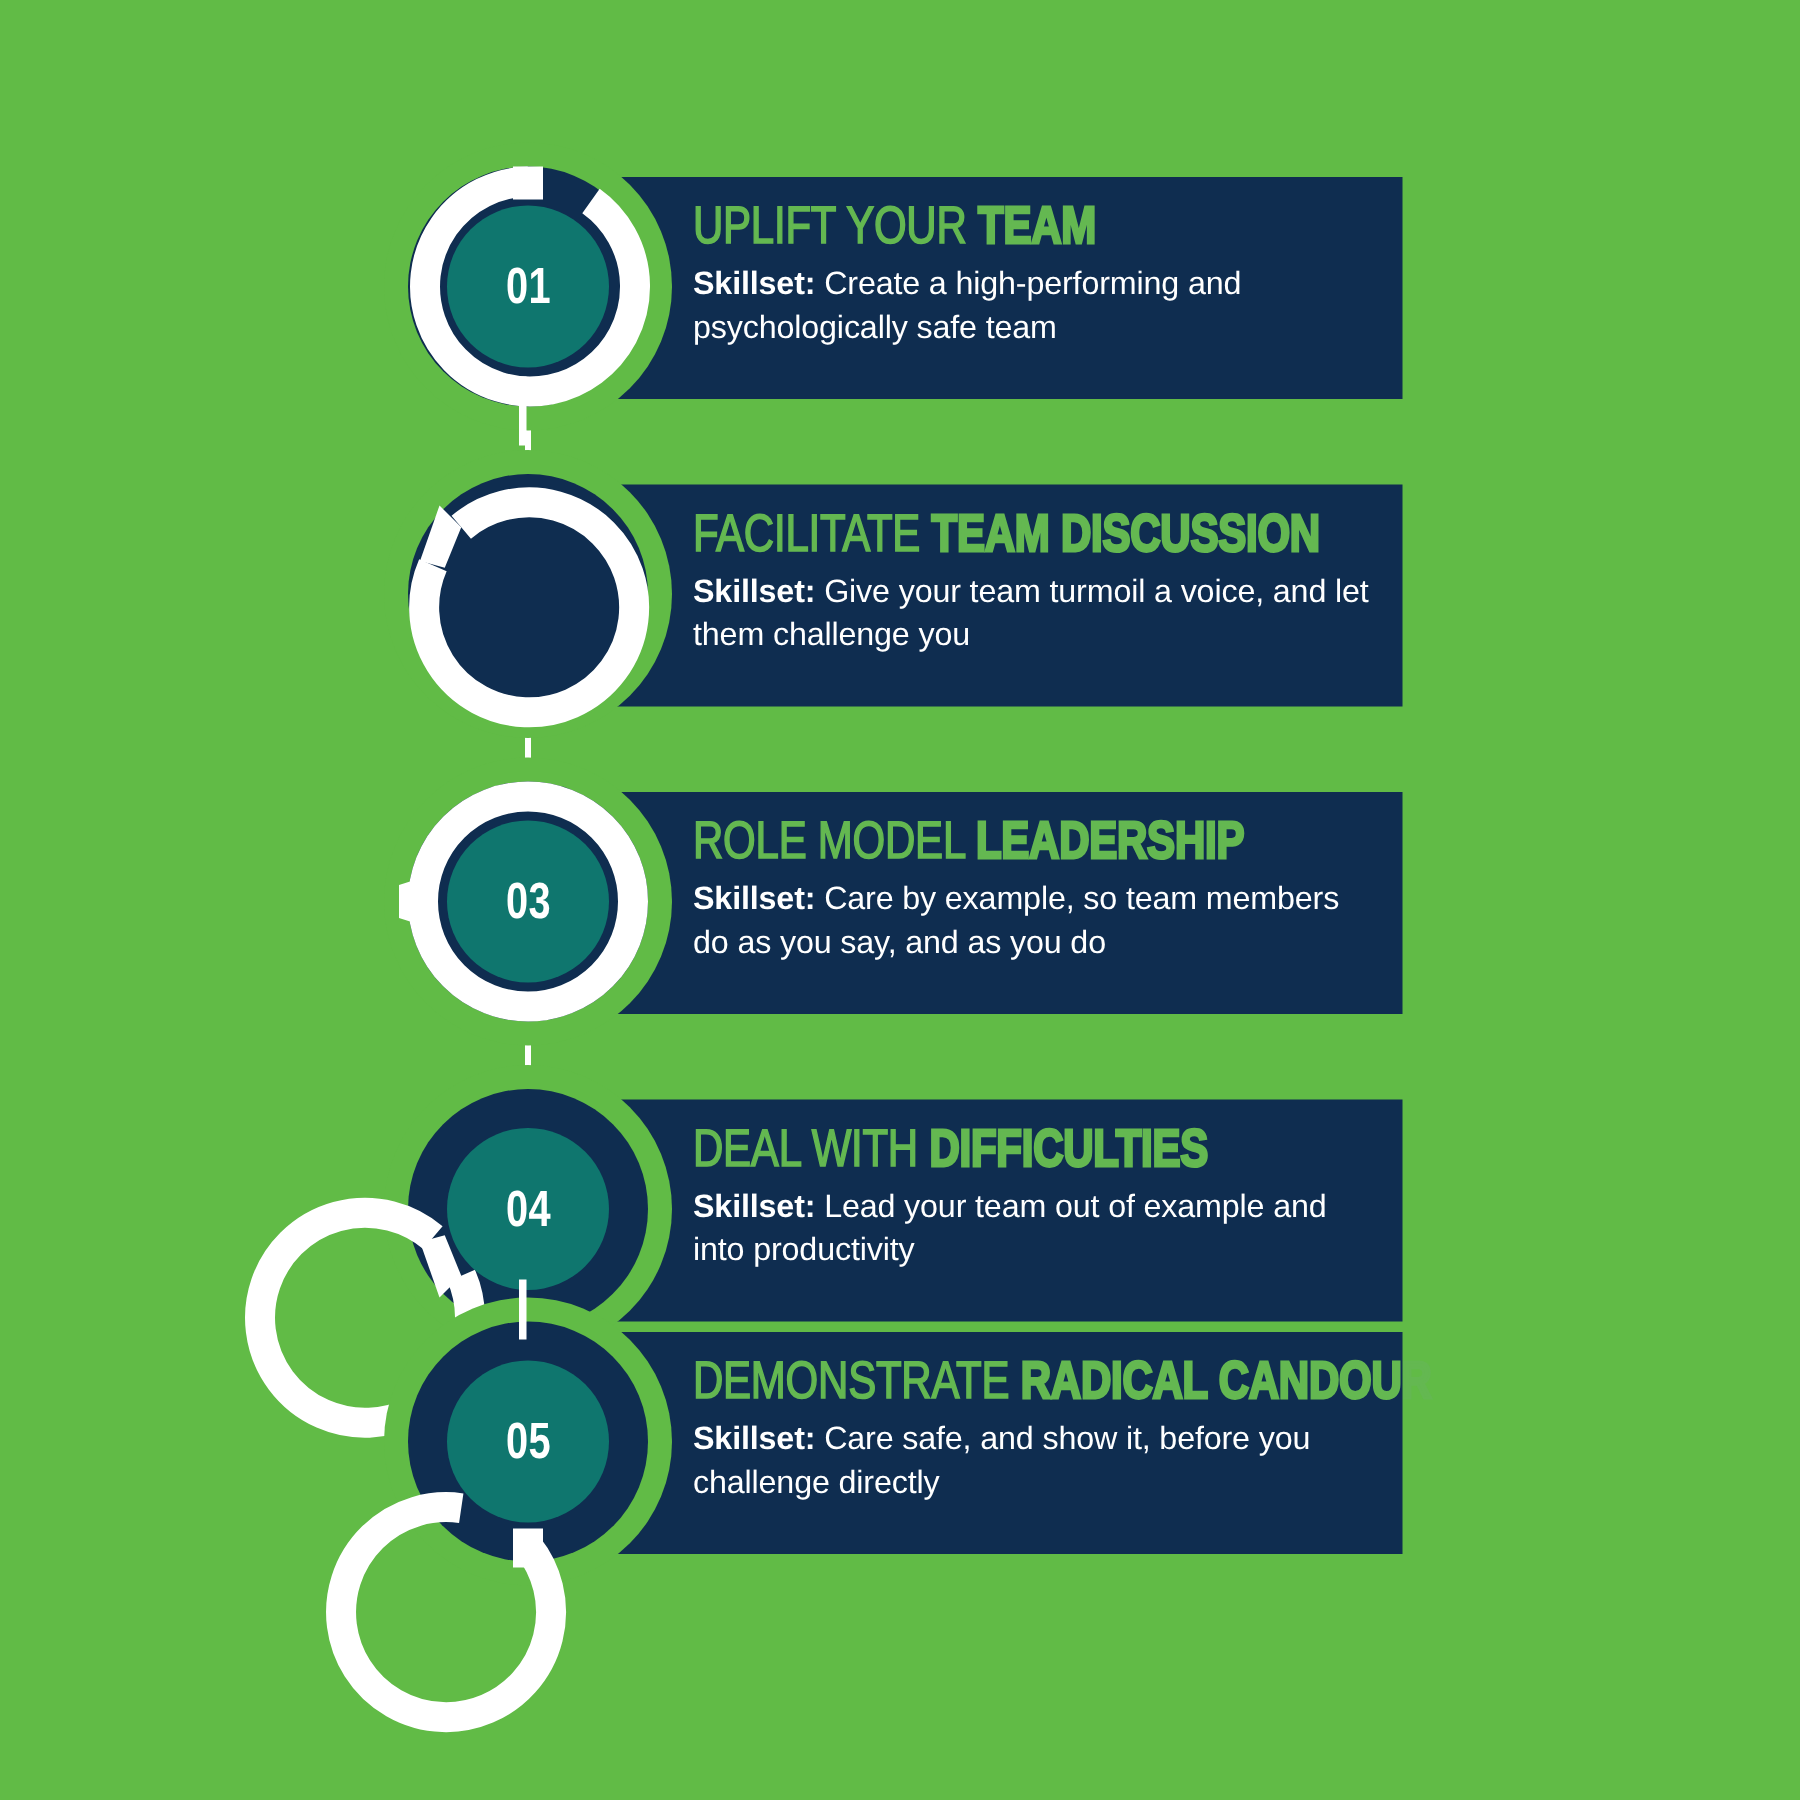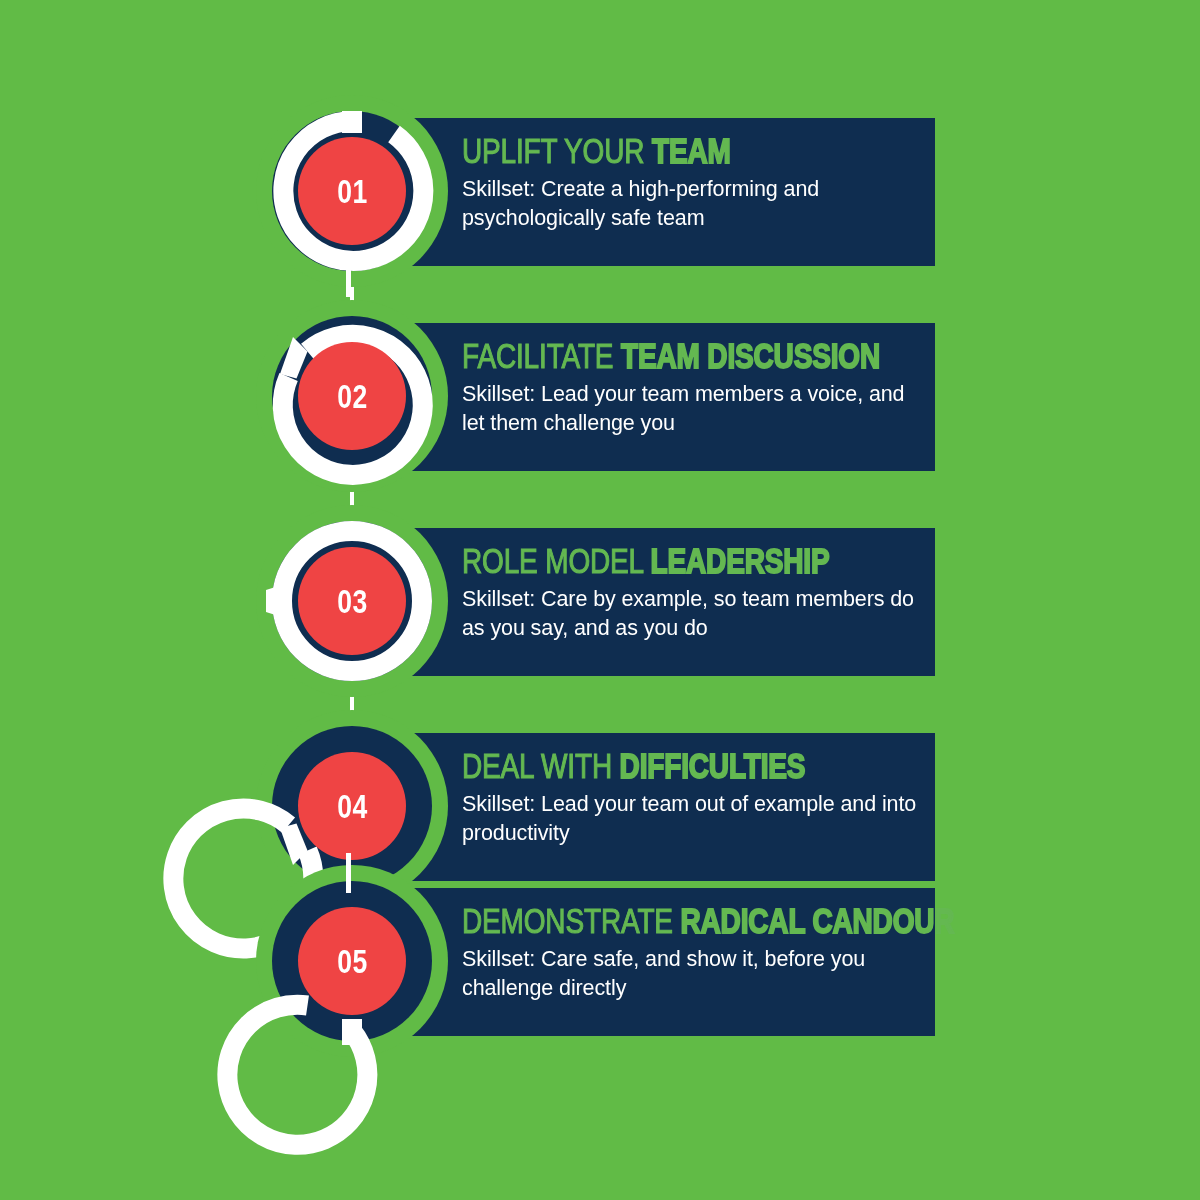--- a/index.html
+++ b/index.html
@@ -80,21 +80,21 @@
   }
 
   
   .inner {
     position: absolute;
     left: 298px;
     top: 32px;
     width: 108px;
     height: 108px;
     border-radius: 50%;
-    background: #ef4444;
+    background: #0f766e;
     display: flex;
     align-items: center;
     justify-content: center;
   }
 
   .num {
     color: #ffffff;
     font-family: "Liberation Sans Narrow", "Liberation Sans", sans-serif;
     font-size: 34px;
     font-weight: bold;
@@ -134,21 +134,21 @@
 
   .desc {
     margin: 0;
     color: #ffffff;
     font-family: "Liberation Sans", sans-serif;
     font-size: 21.5px;
     line-height: 1.33;
     letter-spacing: -0.1px;
   }
   .desc .lead {
-    font-weight: normal;
+    font-weight: bold;
   }
 </style>
 </head>
 <body>
 
 <div id="infographic">
 
   <div class="spine" style="top:240px;height:130px;"></div>
   <div class="spine" style="top:300px;height:310px;"></div>
   <div class="spine" style="top:505px;height:310px;"></div>
@@ -170,32 +170,29 @@
     </svg>
     <div class="inner">
       <span class="num">01</span>
     </div>
   </div>
 
   <div class="step" style="top:310px;">
     <div class="panel"></div>
     <div class="panel-text">
       <div class="title"><span class="t-lead">FACILITATE </span><span class="t-bold">TEAM DISCUSSION</span></div>
-      <p class="desc"><span class="lead">Skillset:</span><span> Lead your team members a voice, and let them challenge you</span></p>
+      <p class="desc"><span class="lead">Skillset:</span><span> Give your team turmoil a voice, and let them challenge you</span></p>
     </div>
     <div class="bite"></div>
     <div class="disc"></div>
     <svg class="ring-svg" viewBox="0 0 180 180">
 
       <path d="M 45.5 45.5 A 70 70 0 1 1 26.6 70.9" fill="none" stroke="#ffffff" stroke-width="20"></path>
       <path d="M 45.5 45.5 L 31 31 L 18 68 L 34.5 72.5 Z" fill="#ffffff"></path>
     </svg>
-    <div class="inner">
-      <span class="num">02</span>
-    </div>
   </div>
 
   <div class="step" style="top:515px;">
     <div class="panel"></div>
     <div class="panel-text">
       <div class="title"><span class="t-lead">ROLE MODEL </span><span class="t-bold">LEADERSHIP</span></div>
       <p class="desc"><span class="lead">Skillset:</span><span> Care by example, so team members do as you say, and as you do</span></p>
     </div>
     <div class="bite"></div>
     <div class="disc"></div>

